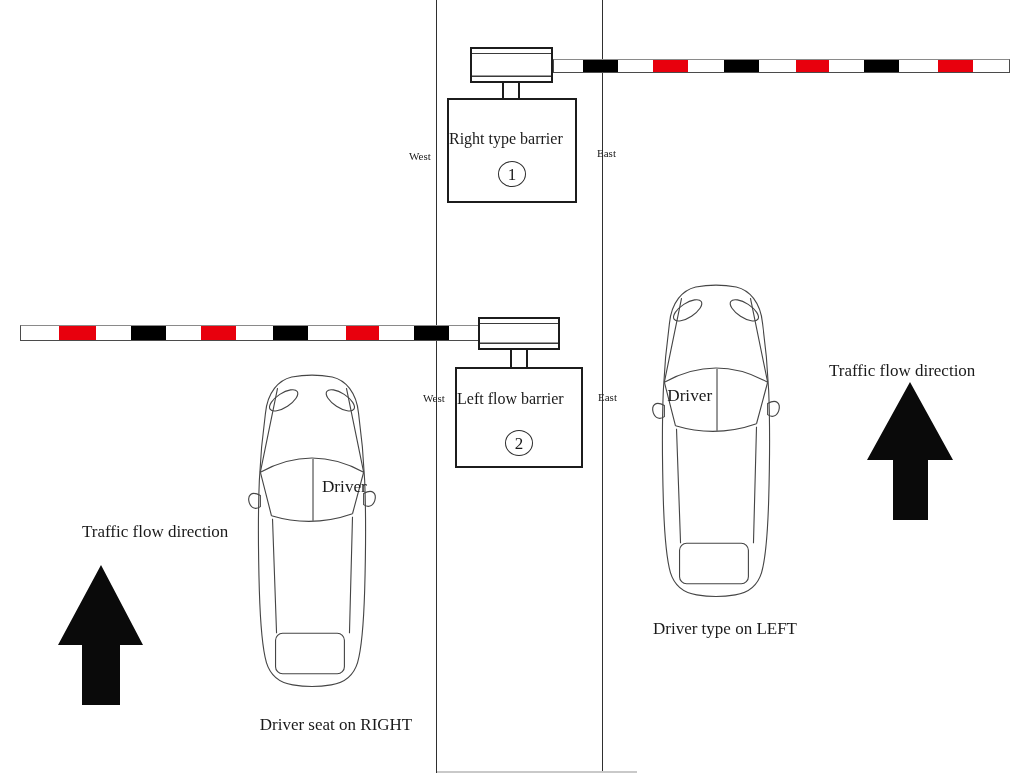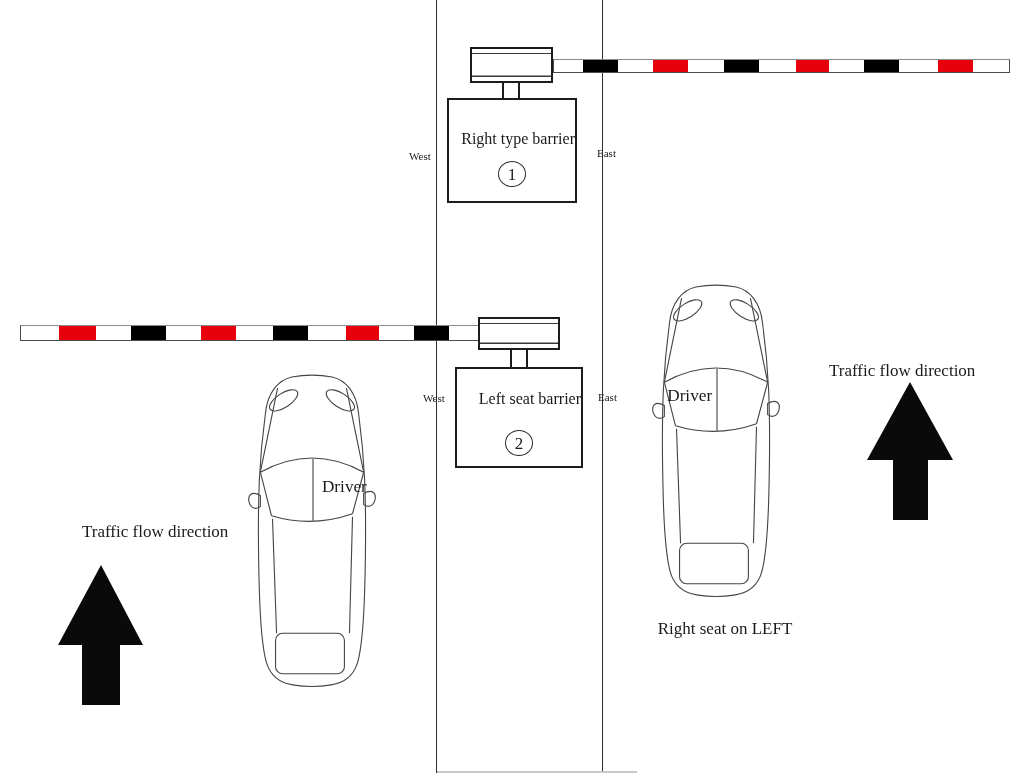--- a/index.html
+++ b/index.html
@@ -17,21 +17,21 @@
   .arm .seg { height:100%; flex:0 0 auto; }
   .head {
     position:absolute; background:#ffffff; border:2px solid #1c1c1c;
   }
   .head .hl-top { position:absolute; left:0; right:0; top:4px; height:1px; background:#3a3a3a; }
   .head .hl-bot { position:absolute; left:0; right:0; bottom:4px; height:2px; background:#9a9a9a; border-bottom:1px solid #3a3a3a; }
   .stem {
     position:absolute; background:#ffffff; border-left:2px solid #1c1c1c; border-right:2px solid #1c1c1c;
   }
   .cbox {
-    position:absolute; background:#ffffff; border:2px solid #1c1c1c; text-align:right;
+    position:absolute; background:#ffffff; border:2px solid #1c1c1c; text-align:left;
   }
   .cbox-title { font-size:16px; line-height:18px; white-space:nowrap; }
   .circled {
     width:28px; height:26px; border:1.5px solid #2e2e2e; border-radius:50%;
     display:flex; align-items:center; justify-content:center;
     margin:0 auto; font-size:17px; line-height:1;
   }
   .dirlabel { position:absolute; font-size:11px; line-height:16px; white-space:nowrap; }
   .caption { position:absolute; font-size:17px; white-space:nowrap; text-align:center; }
   .flowlabel { position:absolute; font-size:17px; white-space:nowrap; }
@@ -90,21 +90,21 @@
       <div class="seg" style="width: 35px; background: rgb(255, 255, 255);"></div>
       <div class="seg" style="width: 35px; background: rgb(0, 0, 0);"></div>
       <div class="seg" style="width: 30px; background: rgb(255, 255, 255);"></div>
     </div>
   <div class="head" style="left:478px; top:317px; width:82px; height:33px;">
     <div class="hl-top"></div>
     <div class="hl-bot"></div>
   </div>
   <div class="stem" style="left:510px; top:350px; width:18px; height:17px;"></div>
   <div class="cbox" style="left:455px; top:367px; width:128px; height:101px; padding-top:21px;">
-    <div class="cbox-title">Left seat barrier</div>
+    <div class="cbox-title">Left flow barrier</div>
     <div class="circled" style="margin-top:22px;">
       <span>2</span>
     </div>
   </div>
   <span class="dirlabel" style="left:423px; top:390px;">West</span>
   <span class="dirlabel" style="left:598px; top:389px;">East</span>
 
   <div class="abs" style="left:246px; top:373px; width:132px; height:322px;">
     <svg width="132" height="322" viewBox="0 0 130 318" fill="none" stroke="#454545" stroke-width="1.1">
       <path d="M19,40 C21,19 32,7 45,4 C58,1.5 72,1.5 85,4 C98,7 109,19 111,40 C114,62 116,84 117,106 C118,130 118,180 117,215 C116,248 114,272 110,286 C106,299 97,306 84,308 C72,310 58,310 46,308 C33,306 24,299 20,286 C16,272 14,248 13,215 C12,180 12,130 13,106 C14,84 16,62 19,40 Z"></path>
@@ -115,39 +115,40 @@
       <path d="M14,98 L25,141 M116,98 L105,139"></path>
       <path d="M25,141 Q65,153 105,139"></path>
       <path d="M66,85 L66,146"></path>
       <path d="M26,144 L30,257 M105,142 L102,257"></path>
       <rect x="29" y="257" width="68" height="40" rx="7"></rect>
       <path d="M14,121 C5,116 1,121 3,128 C5,134 10,135 14,132 Z"></path>
       <path d="M116,119 C125,114 129,119 127,126 C125,132 120,133 116,130 Z"></path>
       <text x="97" y="118" text-anchor="middle" stroke="none" fill="#1a1a1a" style="font-family:'Liberation Serif','DejaVu Serif',serif; font-size:17px;">Driver</text>
     </svg>
   </div>
+  <div class="caption" style="left:256px; top:715px; width:160px;">Driver seat on RIGHT</div>
 
   <div class="abs" style="left:650px; top:283px; width:132px; height:322px;">
     <svg width="132" height="322" viewBox="0 0 130 318" fill="none" stroke="#454545" stroke-width="1.1">
       <path d="M19,40 C21,19 32,7 45,4 C58,1.5 72,1.5 85,4 C98,7 109,19 111,40 C114,62 116,84 117,106 C118,130 118,180 117,215 C116,248 114,272 110,286 C106,299 97,306 84,308 C72,310 58,310 46,308 C33,306 24,299 20,286 C16,272 14,248 13,215 C12,180 12,130 13,106 C14,84 16,62 19,40 Z"></path>
       <ellipse cx="37" cy="27" rx="16" ry="7" transform="rotate(-33 37 27)"></ellipse>
       <ellipse cx="93" cy="27" rx="16" ry="7" transform="rotate(33 93 27)"></ellipse>
       <path d="M31,15 L14,98 M99,15 L116,98"></path>
       <path d="M14,98 Q65,70 116,98"></path>
       <path d="M14,98 L25,141 M116,98 L105,139"></path>
       <path d="M25,141 Q65,153 105,139"></path>
       <path d="M66,85 L66,146"></path>
       <path d="M26,144 L30,257 M105,142 L102,257"></path>
       <rect x="29" y="257" width="68" height="40" rx="7"></rect>
       <path d="M14,121 C5,116 1,121 3,128 C5,134 10,135 14,132 Z"></path>
       <path d="M116,119 C125,114 129,119 127,126 C125,132 120,133 116,130 Z"></path>
       <text x="39" y="117" text-anchor="middle" stroke="none" fill="#1a1a1a" style="font-family:'Liberation Serif','DejaVu Serif',serif; font-size:17px;">Driver</text>
     </svg>
   </div>
-  <div class="caption" style="left:650px; top:619px; width:150px;">Right seat on LEFT</div>
+  <div class="caption" style="left:650px; top:619px; width:150px;">Driver type on LEFT</div>
 
   <span class="flowlabel" style="left:82px; top:522px;">Traffic flow direction</span>
   <div class="abs" style="left:56px; top:560px;">
     <svg width="90" height="148" viewBox="0 0 90 148">
       <polygon points="45,5 87,85 64,85 64,145 26,145 26,85 2,85" fill="#0a0a0a"></polygon>
     </svg>
   </div>
 
   <span class="flowlabel" style="left:829px; top:361px;">Traffic flow direction</span>
   <div class="abs" style="left:865px; top:378px;">

